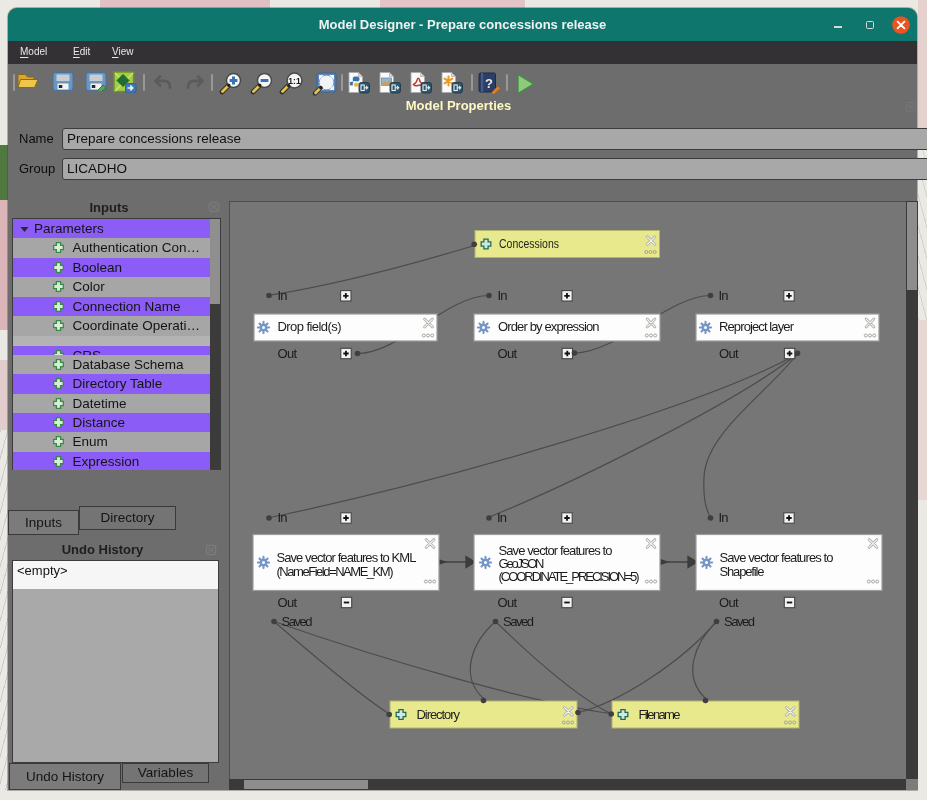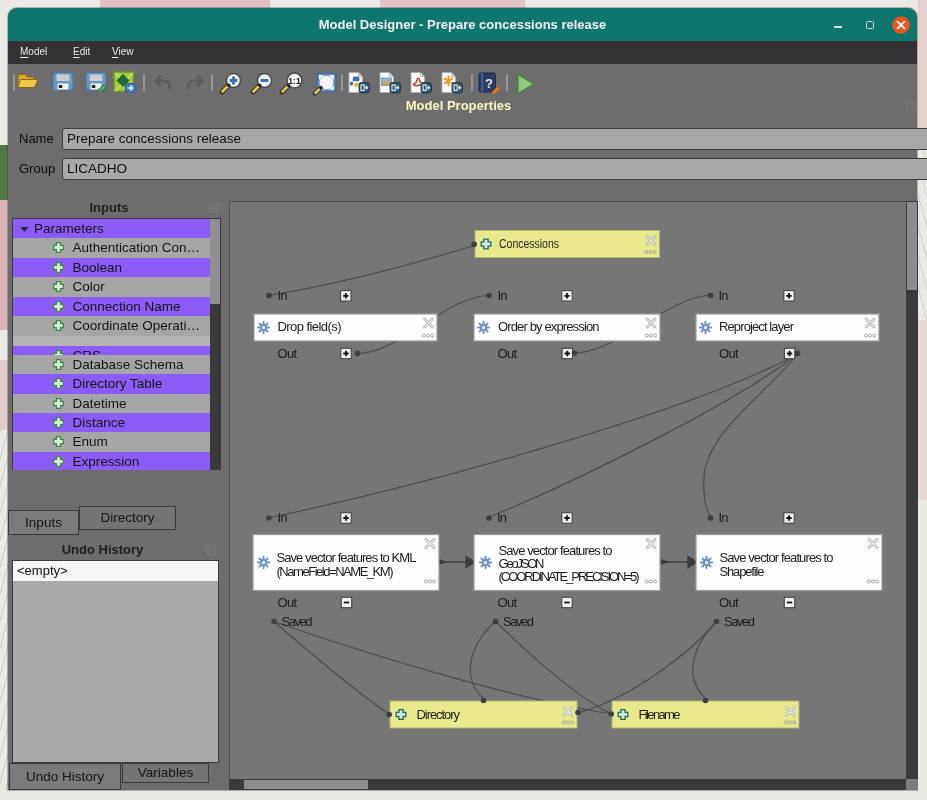--- a/index.html
+++ b/index.html
@@ -35,21 +35,21 @@
 .rowd{background:#a6a6a6;}
 .rowl{background:#8b5cf6;}
 #ilscroll{position:absolute;right:0;top:0;width:10px;height:250px;background:#8f8f8f;}
 #ilthumb{position:absolute;left:0;top:85px;width:10px;height:165px;background:#3b3b3b;}
 .btn{position:absolute;background:#7b7b7b;border:1px solid #3a3a3a;border-radius:4px;
   font-size:13.5px;color:#141414;text-align:center;}
 .tab{position:absolute;background:#747474;border:1px solid #3a3a3a;font-size:13.5px;
   color:#141414;text-align:center;}
 #undolist{position:absolute;left:4px;top:552px;width:207px;height:203px;
   background:#a9a9a9;border:1px solid #3c3c3c;}
-#emptyrow{position:absolute;left:0;top:0;width:205px;height:20px;background:#f6f6f6;
+#emptyrow{position:absolute;left:0;top:0;width:205px;height:28px;background:#f6f6f6;
   font-size:13px;color:#121212;line-height:20px;padding-left:4px;}
 
 #canvas{position:absolute;left:221px;top:193px;width:677px;height:578px;background:#767676;
   border-top:1px solid #4d4d4d;border-left:1px solid #4d4d4d;}
 #vscroll{position:absolute;left:898px;top:193px;width:12px;height:578px;background:#3a3a3a;}
 #vthumb{position:absolute;left:1px;top:1px;width:10px;height:88px;background:#8d8d8d;}
 #hscroll{position:absolute;left:221px;top:771px;width:677px;height:11px;background:#3a3a3a;}
 #hthumb{position:absolute;left:15px;top:1px;width:124px;height:9px;background:#8d8d8d;}
 #corner{position:absolute;left:898px;top:771px;width:12px;height:11px;background:#7c7c7c;}
 </style>

